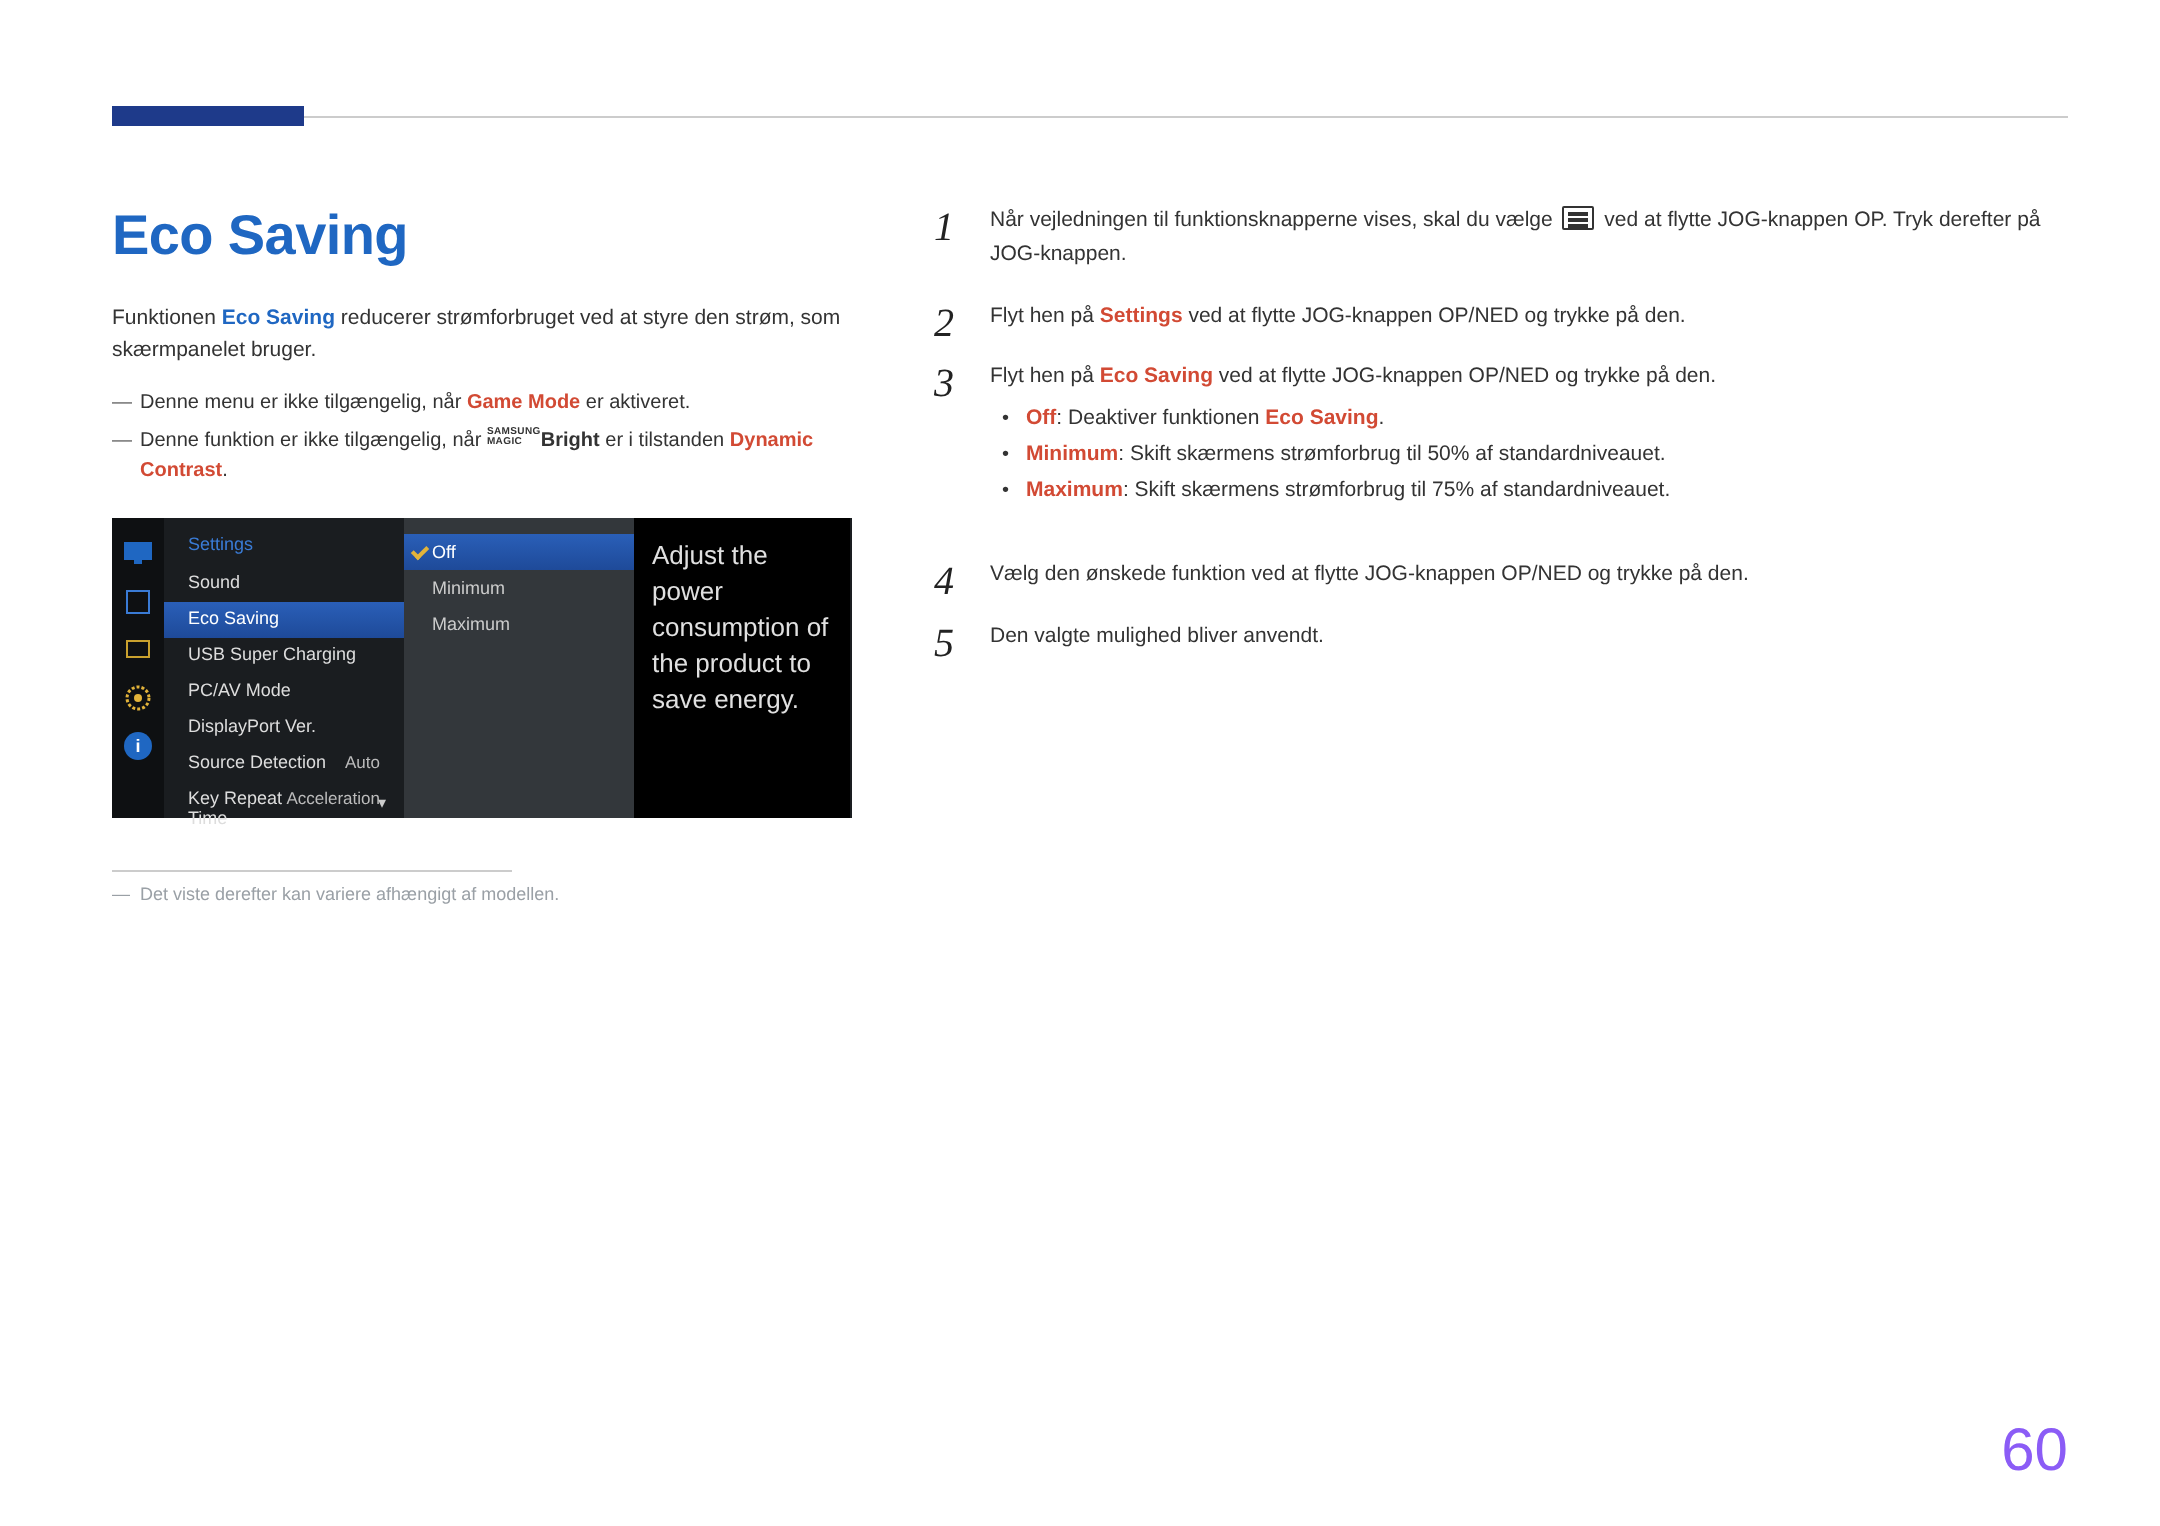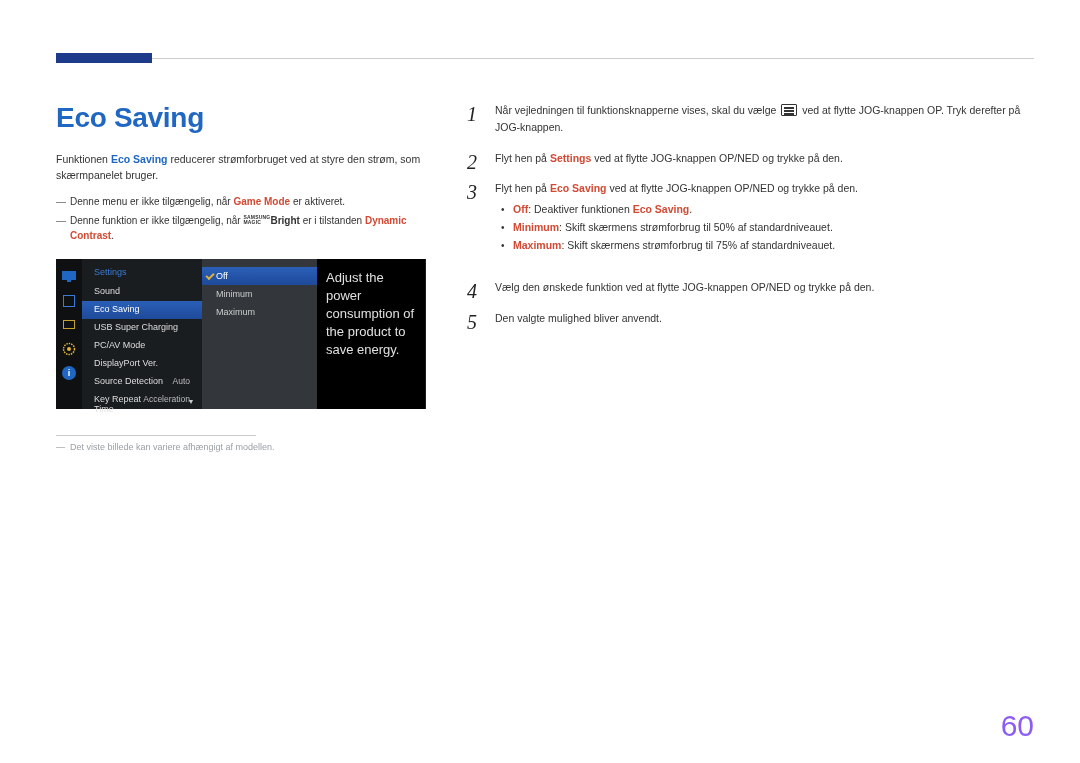--- a/index.html
+++ b/index.html
@@ -182,21 +182,21 @@
           <div class="sub-row">
               <span>Maximum</span>
             </div>
         </div>
         <div class="osd-desc">Adjust the power consumption of the product to save energy.</div>
       </div>
       <div class="osd-arrow">▾</div>
     </div>
 
     <hr class="hr-short">
-    <p class="foot-dash">Det viste billede kan variere afhængigt af modellen.</p>
+    <p class="foot-dash">Det viste derefter kan variere afhængigt af modellen.</p>
   </div>
 
   <div class="col-right">
 
     <ol class="steps">
       <li>
         <span>Når vejledningen til funktionsknapperne vises, skal du vælge </span><span class="icon-menu-inline"></span><span> ved at flytte JOG-knappen OP. Tryk derefter på JOG-knappen.</span>
       </li>
       <li>
         <span>Flyt hen på </span><span class="hl-red">Settings</span><span> ved at flytte JOG-knappen OP/NED og trykke på den.</span>

